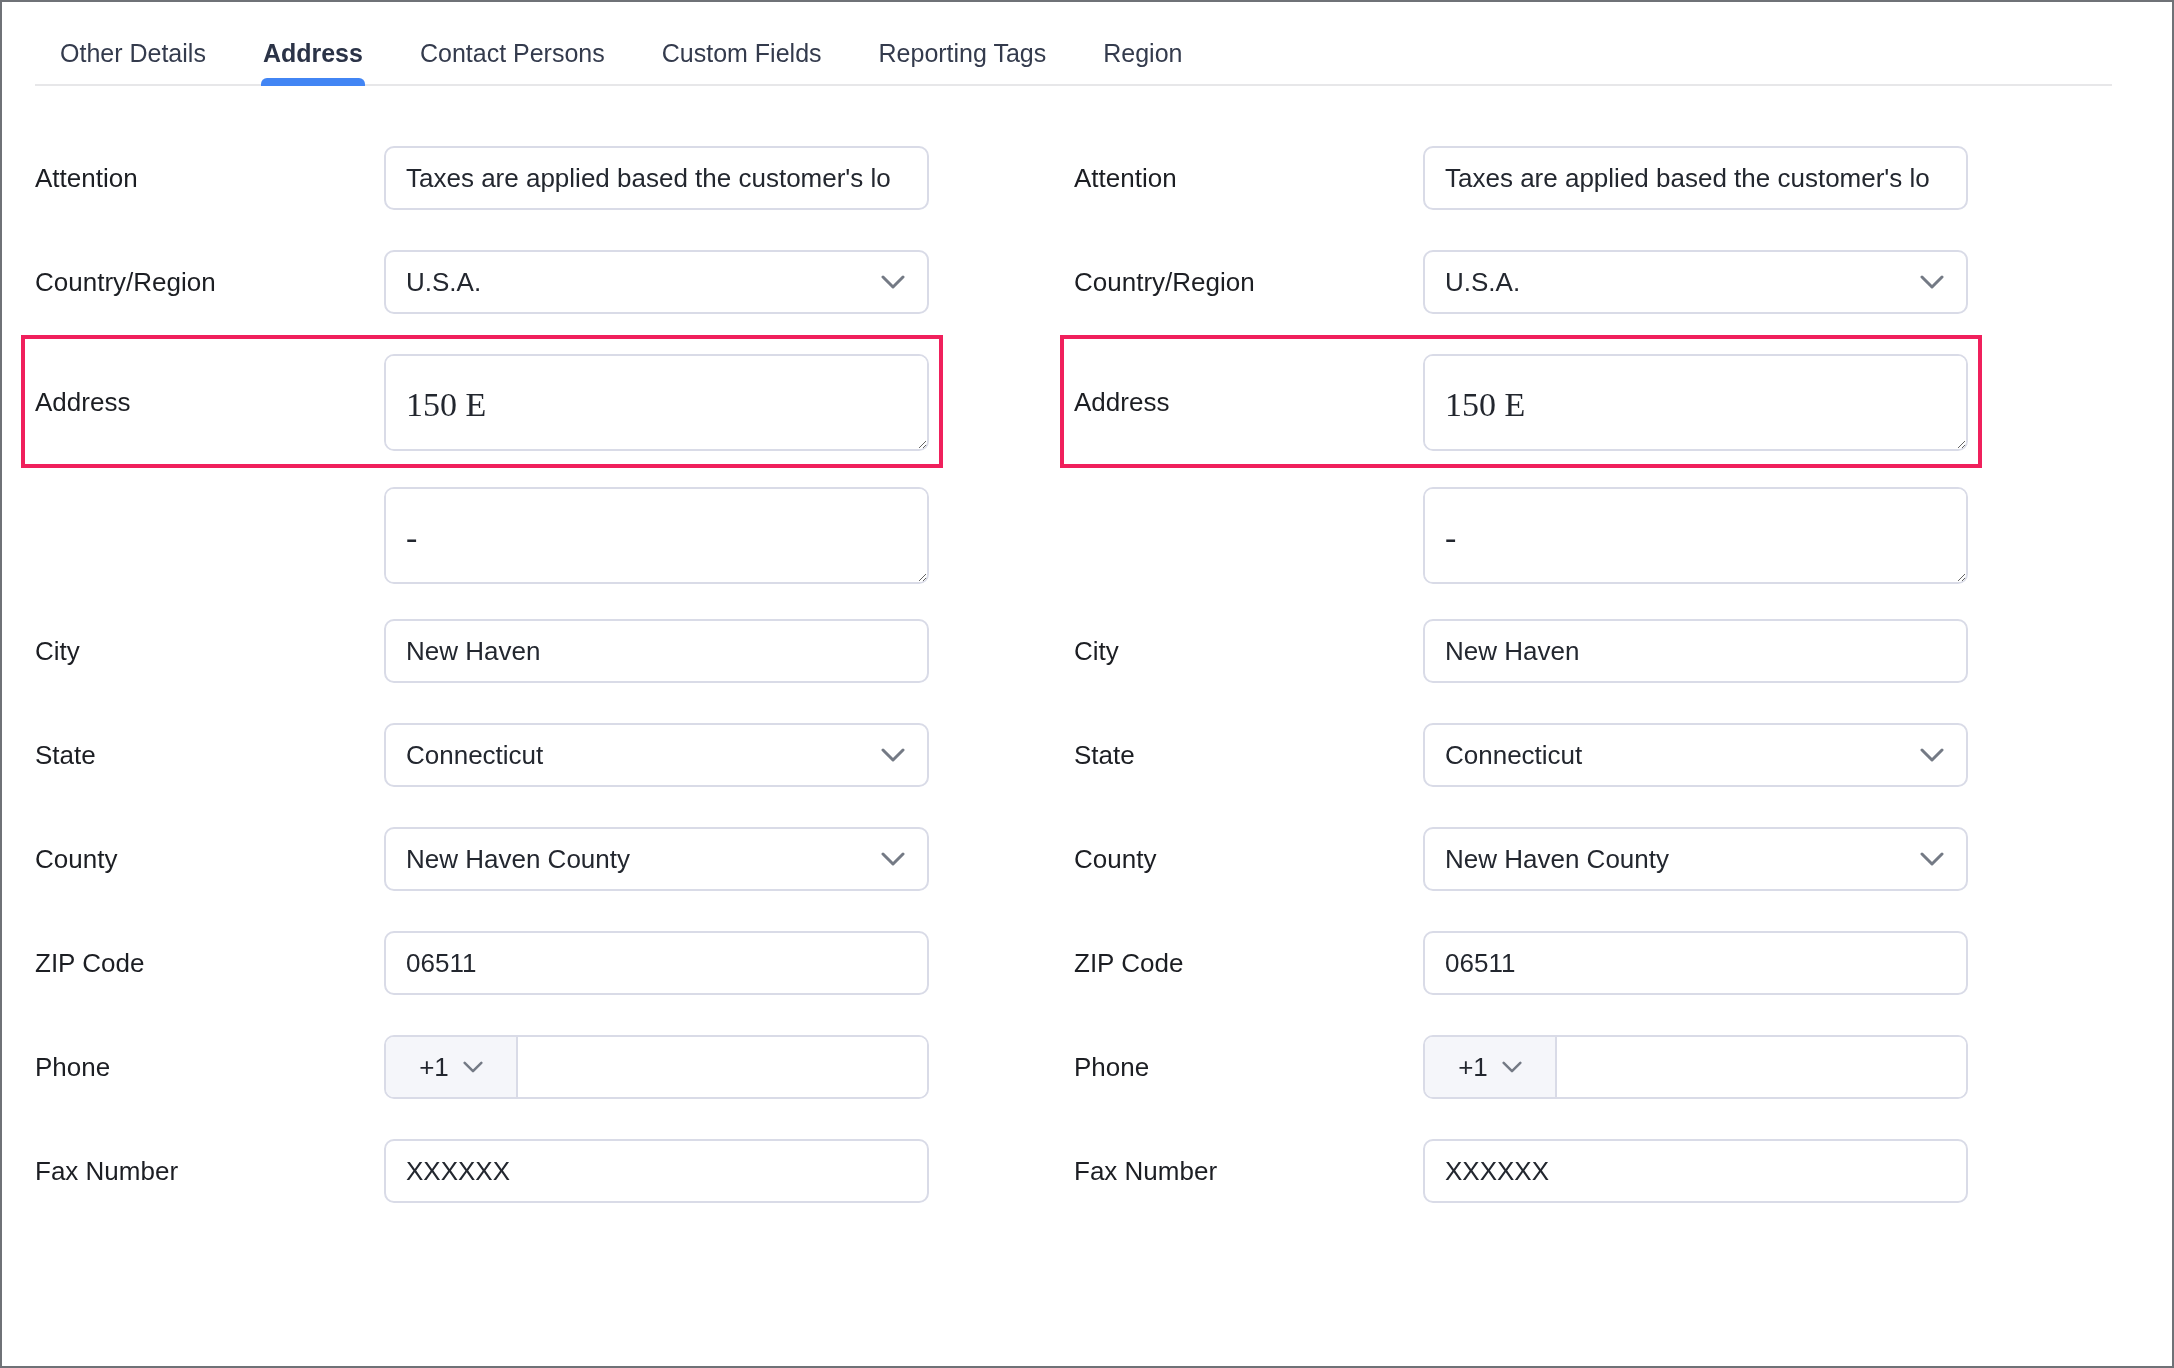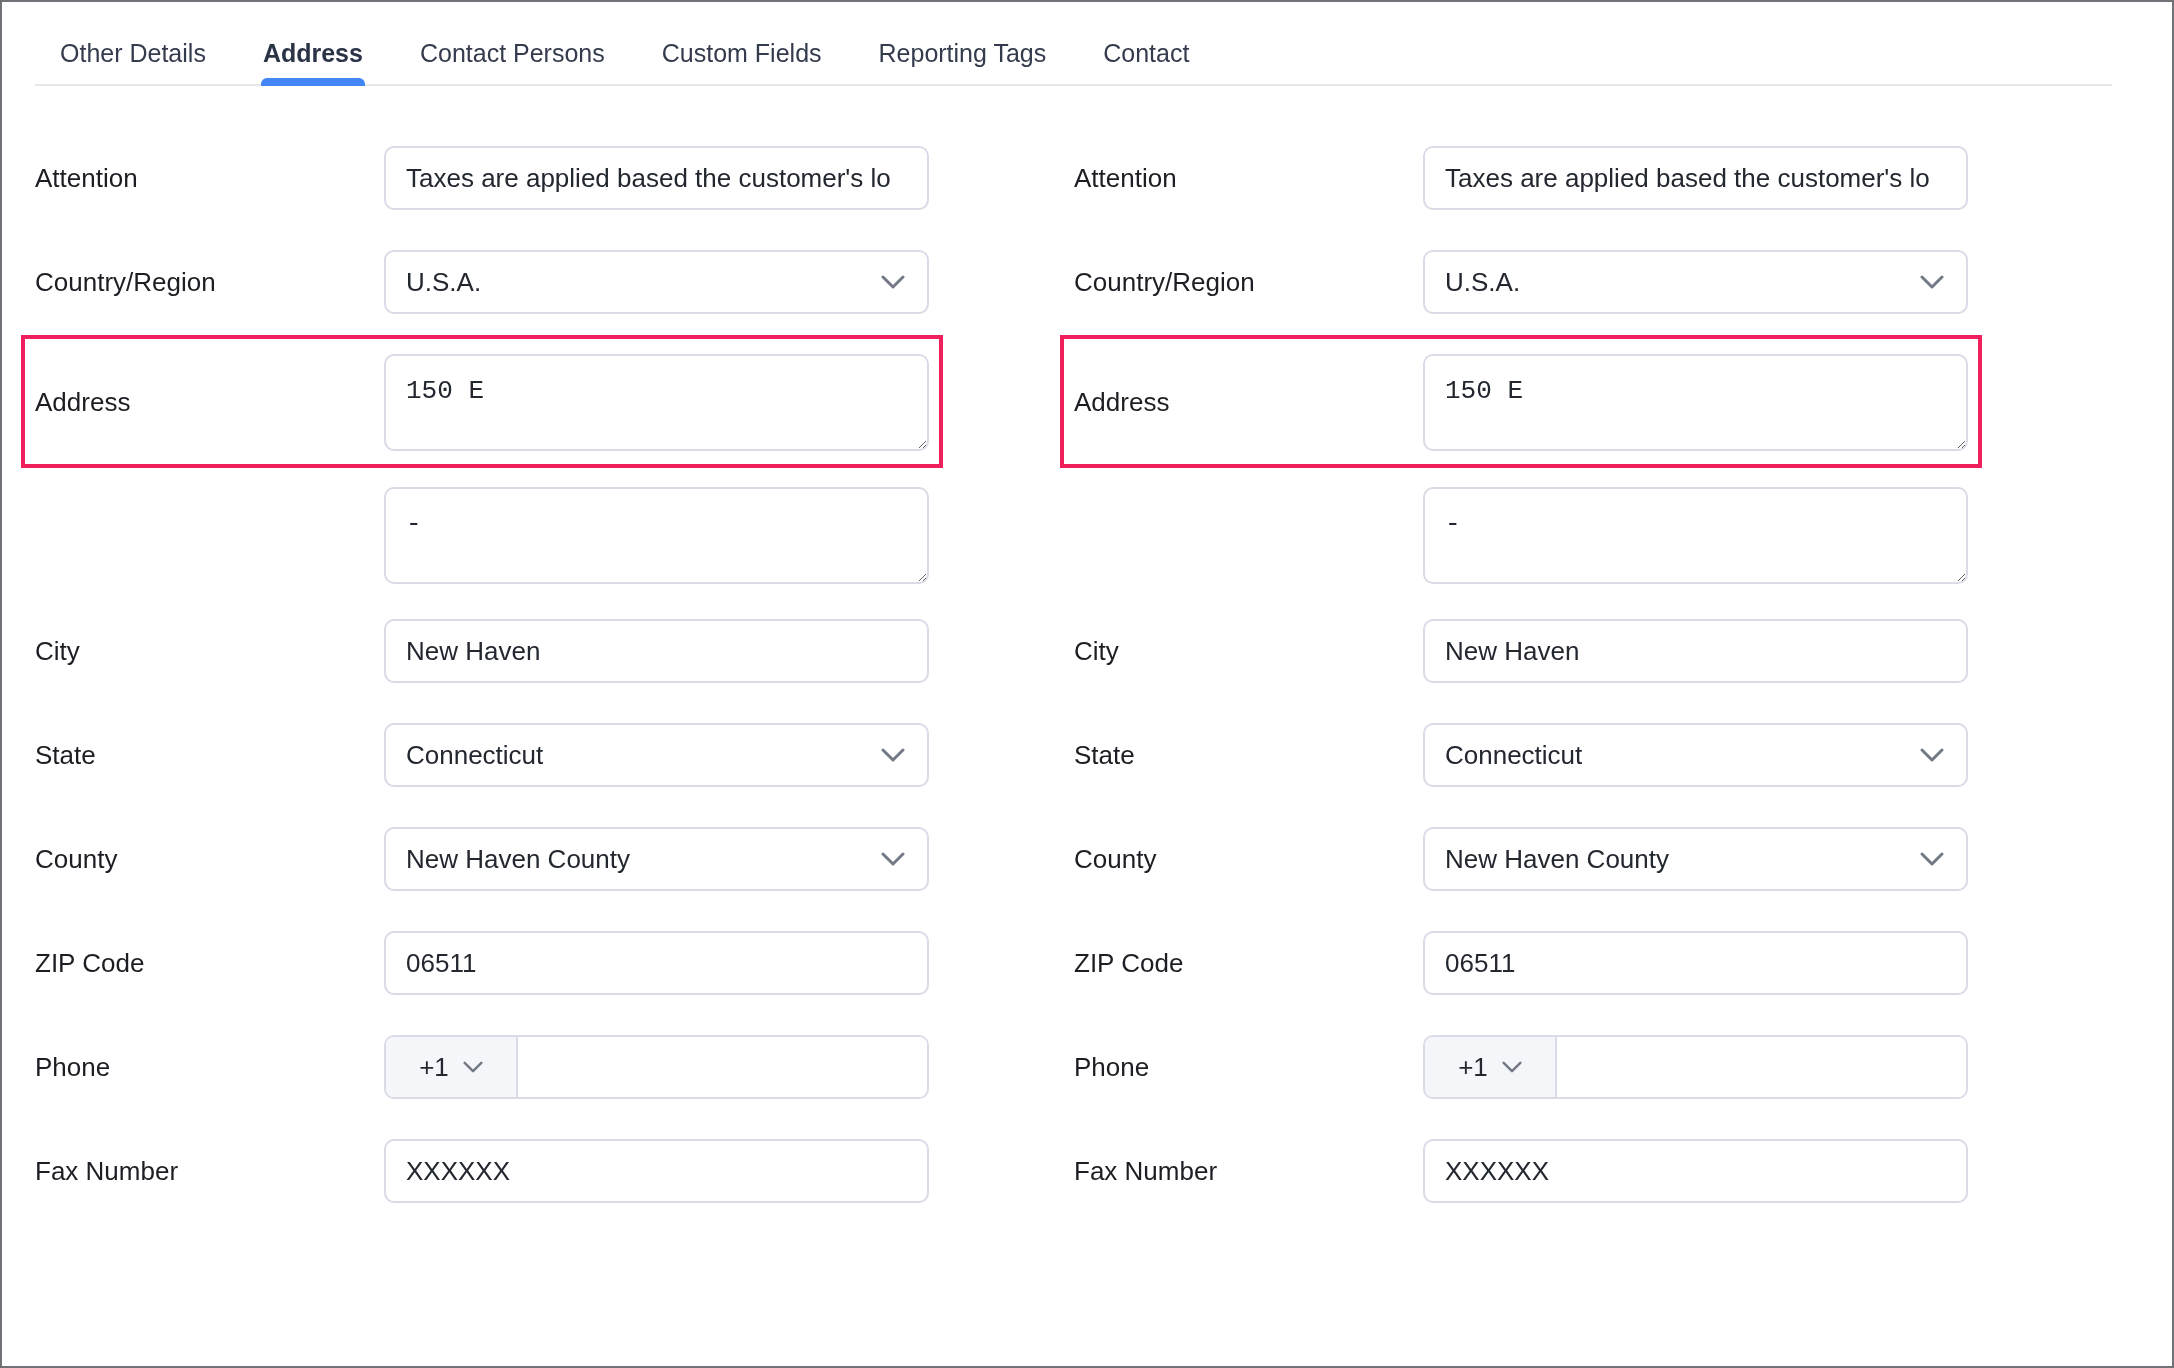--- a/index.html
+++ b/index.html
@@ -79,23 +79,23 @@
     border:2px solid #d9dbe7; border-radius:10px;
     display:flex; align-items:center; justify-content:space-between;
     padding:0 22px 0 20px; background:#fff; cursor:pointer;
     font-size:26px; color:#23272f;
   }
   .chevron-icon { width:24px; height:14px; flex:none; }
 
   .textarea-input {
     width:100%; height:97px;
     border:2px solid #d9dbe7; border-radius:10px;
-    font-family:Liberation Mono, monospace;
-    font-size:26px; color:#23272f;
-    padding:20px 20px; background:#fff; outline:none;
+    font-family:Liberation Serif, serif;
+    font-size:34px; color:#23272f;
+    padding:30px 20px; background:#fff; outline:none;
     resize:both; display:block;
   }
 
   
   .phone-wrap {
     width:100%; height:64px;
     border:2px solid #d9dbe7; border-radius:10px;
     display:flex; overflow:hidden; background:#fff;
   }
   .phone-code {
@@ -126,21 +126,21 @@
   <div class="tabbar">
     <div class="tab-divider"></div>
     <div class="tab">Other Details</div>
     <div class="tab active">
       <span>Address</span>
       <span class="tab-underline"></span>
     </div>
     <div class="tab">Contact Persons</div>
     <div class="tab">Custom Fields</div>
     <div class="tab">Reporting Tags</div>
-    <div class="tab">Contact</div>
+    <div class="tab">Region</div>
   </div>
 
   <div class="content">
 
     <div class="column">
 
       <div class="row">
         <div class="row-label">Attention</div>
         <div class="field-area">
           <input class="text-input" type="text" value="Taxes are applied based the customer's lo" style="">

